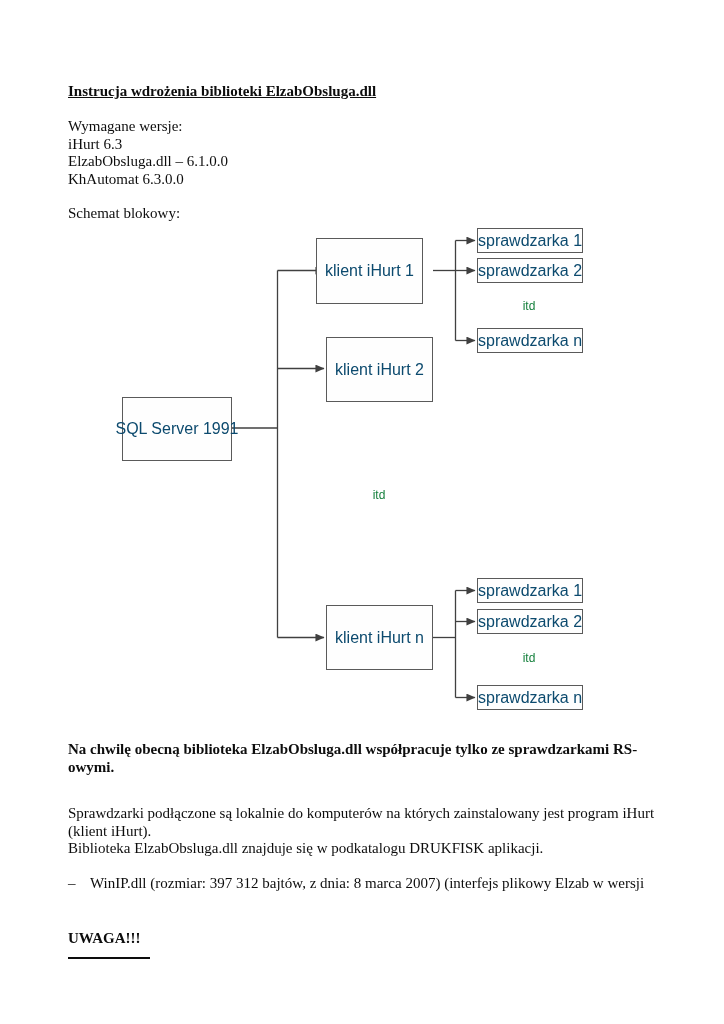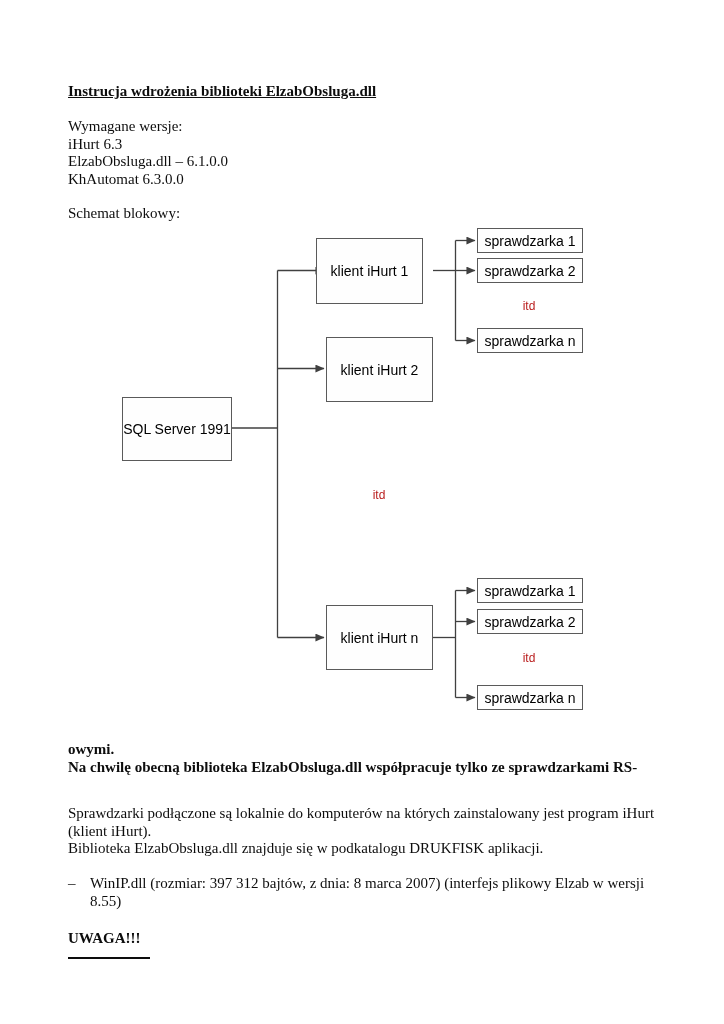--- a/index.html
+++ b/index.html
@@ -44,30 +44,30 @@
   
   .dbox {
     position: absolute;
     box-sizing: border-box;
     border: 1px solid #5a5a5a;
     background: #fefefe;
     display: flex;
     align-items: center;
     justify-content: center;
     font-family: "Liberation Sans", sans-serif;
-    font-size: 14px;
-    color: #000000;
+    font-size: 16px;
+    color: #0c4a6e;
     white-space: nowrap;
   }
   .itd-label {
     position: absolute;
     transform: translate(-50%, -50%);
     font-family: "Liberation Sans", sans-serif;
     font-size: 12px;
-    color: #b91c1c;
+    color: #15803d;
   }
   #connector-svg {
     position: absolute;
     left: 0; top: 0;
     width: 724px; height: 1024px;
     pointer-events: none;
   }
 </style>
 </head>
 <body>
@@ -131,35 +131,34 @@
     <div class="dbox" style="left:477px; top:578px; width:106px; height:25px">sprawdzarka 1</div>
     <div class="dbox" style="left:477px; top:609px; width:106px; height:25px">sprawdzarka 2</div>
     <div class="dbox" style="left:477px; top:685px; width:106px; height:25px">sprawdzarka n</div>
 
     <div class="itd-label" style="left:529px; top:306px">itd</div>
     <div class="itd-label" style="left:379px; top:495px">itd</div>
     <div class="itd-label" style="left:529px; top:658px">itd</div>
   </div>
 
   <div class="abs" style="left:68px; top:740px">
+    <div class="doc-text bold bold-note">Na chwilę obecną biblioteka ElzabObsluga.dll współpracuje tylko ze sprawdzarkami RS-</div>
     <div class="doc-text bold bold-note">owymi.</div>
-    <div class="doc-text bold bold-note">Na chwilę obecną biblioteka ElzabObsluga.dll współpracuje tylko ze sprawdzarkami RS-</div>
   </div>
 
   <div class="abs" style="left:68px; top:805px">
     <div class="doc-text">Sprawdzarki podłączone są lokalnie do komputerów na których zainstalowany jest program iHurt</div>
     <div class="doc-text">(klient iHurt).</div>
     <div class="doc-text">Biblioteka ElzabObsluga.dll znajduje się w podkatalogu DRUKFISK aplikacji.</div>
   </div>
 
   <div class="abs" style="left:68px; top:875px">
     <div class="doc-text list-row">
       <span class="list-marker">–</span>
       <span>WinIP.dll (rozmiar: 397 312 bajtów, z dnia: 8 marca 2007) (interfejs plikowy Elzab w wersji</span>
     </div>
-    <div class="doc-text list-indent">8.55)</div>
   </div>
 
   <div class="abs doc-text" style="left:68px; top:930px">
     <span class="warn-underline">UWAGA!!!</span>
   </div>
 
 </div>
 
 </body></html>

